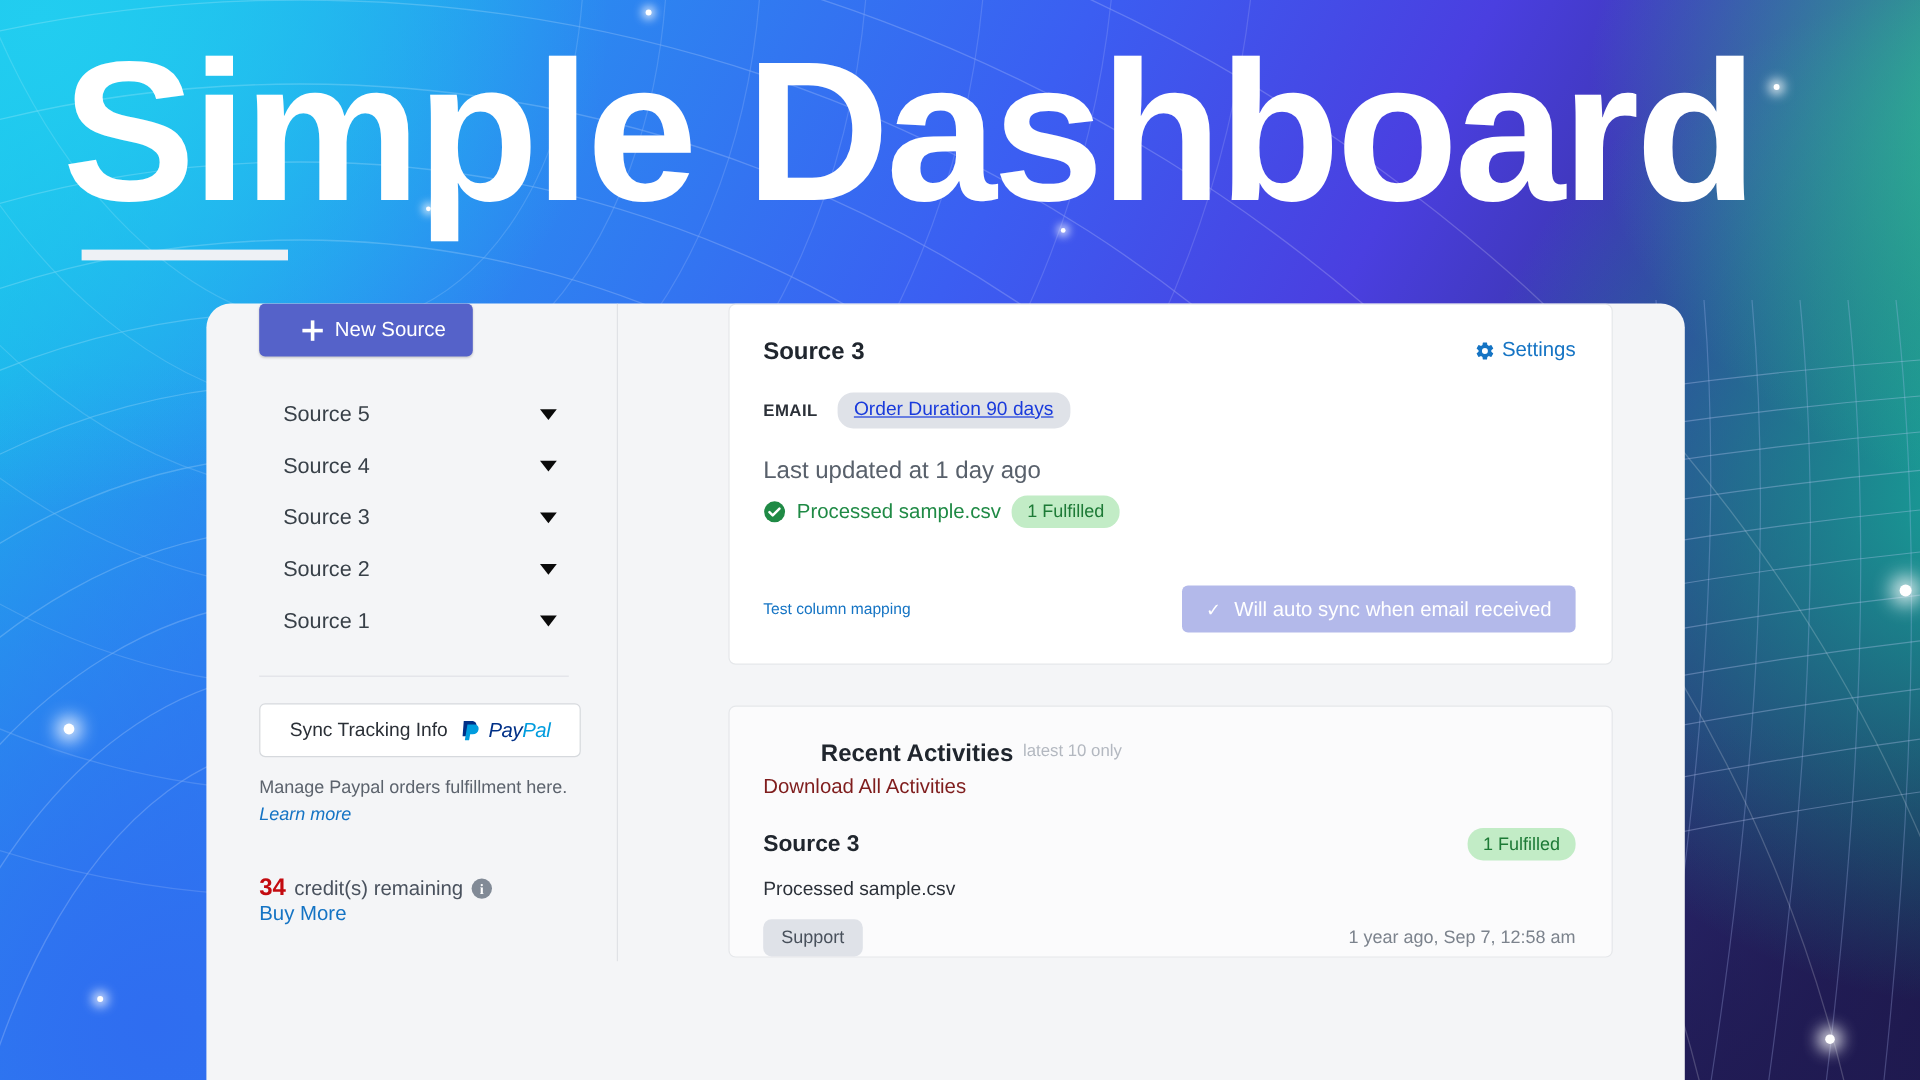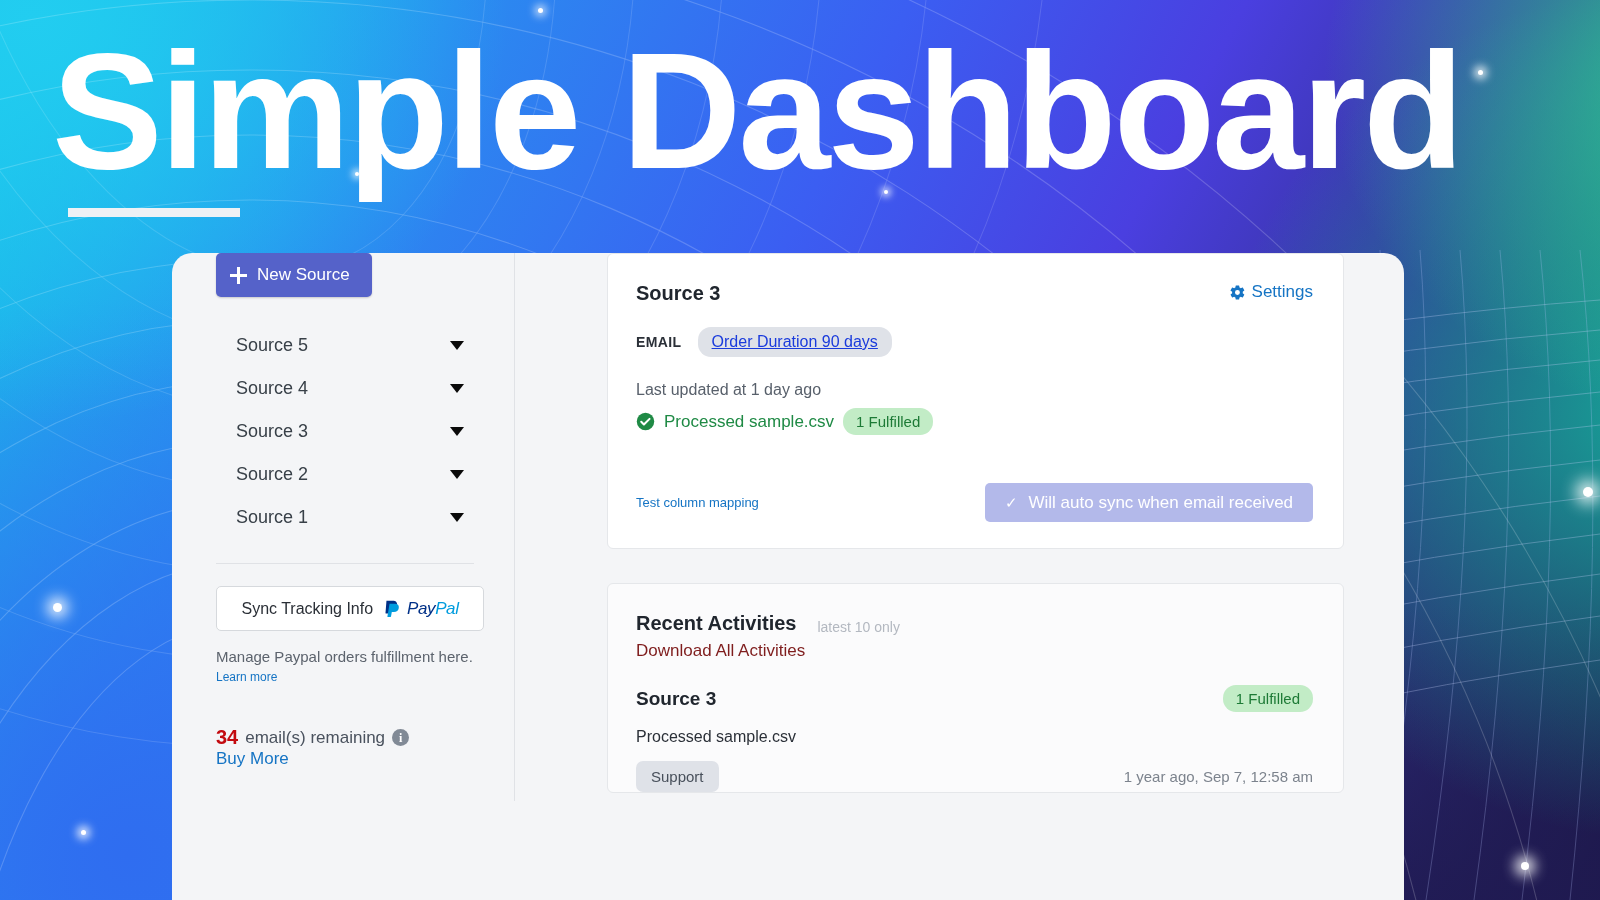--- a/index.html
+++ b/index.html
@@ -74,21 +74,21 @@
     flex: 1; padding: 0 60px 0 92px;
   }
 
   
   .new-source-btn {
     display: inline-flex; align-items: center; gap: 10px;
     background: #5562c9;
     color: #ffffff;
     font-size: 17px;
     border: none; border-radius: 5px;
-    padding: 12px 22px 12px 14px;
+    padding: 12px 22px 12px 36px;
     cursor: pointer;
     box-shadow: 0 1px 2px rgba(0,0,0,.18);
   }
   .plus-icon {
     position: relative; width: 17px; height: 17px;
     flex: 0 0 17px;
   }
   .plus-icon::before, .plus-icon::after {
     content: ""; position: absolute; background: #fff;
   }
@@ -128,21 +128,21 @@
   .paypal-btn-label { font-size: 16px; color: #2a2f36; }
   .pp-logo { display: flex; align-items: center; gap: 4px; }
   .pp-text { font-size: 17px; font-weight: normal; font-style: italic; letter-spacing: -.4px; }
   .pp-pay { color: #003087; }
   .pp-pal { color: #009cde; }
 
   .paypal-note {
     margin-top: 17px; font-size: 15px; color: #5c636d;
   }
   .link { color: #1574c4; cursor: pointer; }
-  .link-block { display: block; margin-top: 5px; font-size: 12px; }
+  .link-block { display: block; margin-top: 5px; font-size: 15px; font-style: italic; }
 
   .credits {
     margin-top: 42px;
     display: flex; align-items: center; gap: 7px;
     font-size: 17px; color: #4a525e;
   }
   .credits-num { color: #c30b10; font-weight: bold; font-size: 20px; }
   .info-icon {
     width: 17px; height: 17px; border-radius: 50%;
     background: #818a96; color: #fff;
@@ -186,21 +186,21 @@
   .pill {
     background: #dfe2e8;
     border-radius: 13px;
     padding: 6px 14px;
   }
   .pill-link {
     color: #1a3bdc; font-size: 16px;
     text-decoration: underline; cursor: pointer;
   }
 
-  .updated { margin-top: 24px; font-size: 16px; color: #58606b; }
+  .updated { margin-top: 24px; font-size: 20px; color: #58606b; }
 
   .status-row {
     display: flex; align-items: center; gap: 9px;
     margin-top: 9px;
   }
   .check-circle {
     width: 19px; height: 19px; flex: 0 0 19px;
   }
   .status-text { font-size: 17px; color: #1f8a45; }
   .badge-green {
@@ -219,21 +219,21 @@
     background: #b3b9ea;
     color: #ffffff;
     font-size: 17px;
     border: none; border-radius: 5px;
     width: 328px; height: 39px;
     cursor: default;
   }
   .check-glyph { font-size: 15px; }
 
   
-  .ra-title-row { display: flex; align-items: flex-end; gap: 21px; }
+  .ra-title-row { display: flex; align-items: flex-start; gap: 8px; margin-left: 48px; }
   .ra-title { font-size: 20px; font-weight: bold; color: #20262e; }
   .ra-sub { font-size: 14px; color: #b3b8c0; }
   .ra-download { margin-top: 6px; font-size: 17px; color: #7f1d1d; cursor: pointer; }
 
   .activity-head {
     display: flex; align-items: center; justify-content: space-between;
     margin-top: 24px;
   }
   .activity-name { font-size: 19px; font-weight: bold; color: #20262e; }
   .activity-desc { margin-top: 16px; font-size: 16px; color: #2b3038; }
@@ -391,21 +391,21 @@
           </svg>
           <span class="pp-text"><span class="pp-pay">Pay</span><span class="pp-pal">Pal</span></span>
         </span>
       </div>
 
       <div class="paypal-note">Manage Paypal orders fulfillment here.</div>
       <span class="link link-block">Learn more</span>
 
       <div class="credits">
         <span class="credits-num">34</span>
-        <span>email(s) remaining</span>
+        <span>credit(s) remaining</span>
         <span class="info-icon">i</span>
       </div>
       <span class="link buy-more">Buy More</span>
     </div>
 
     <div class="content">
 
       <div class="card">
         <div class="card-head">
           <span class="card-title">Source 3</span>

